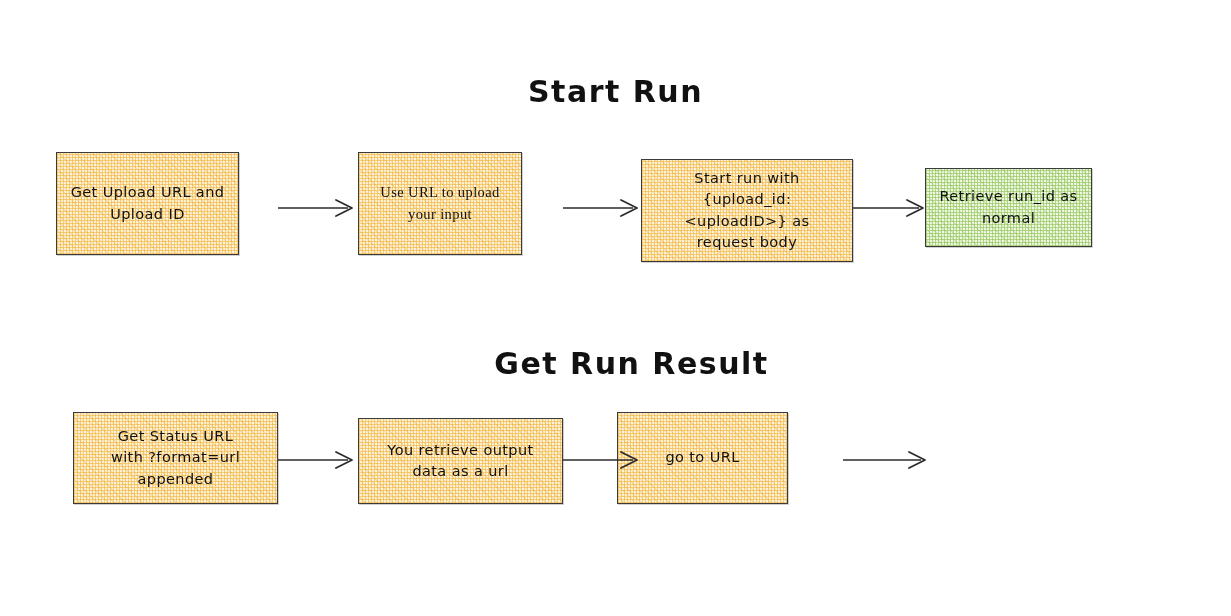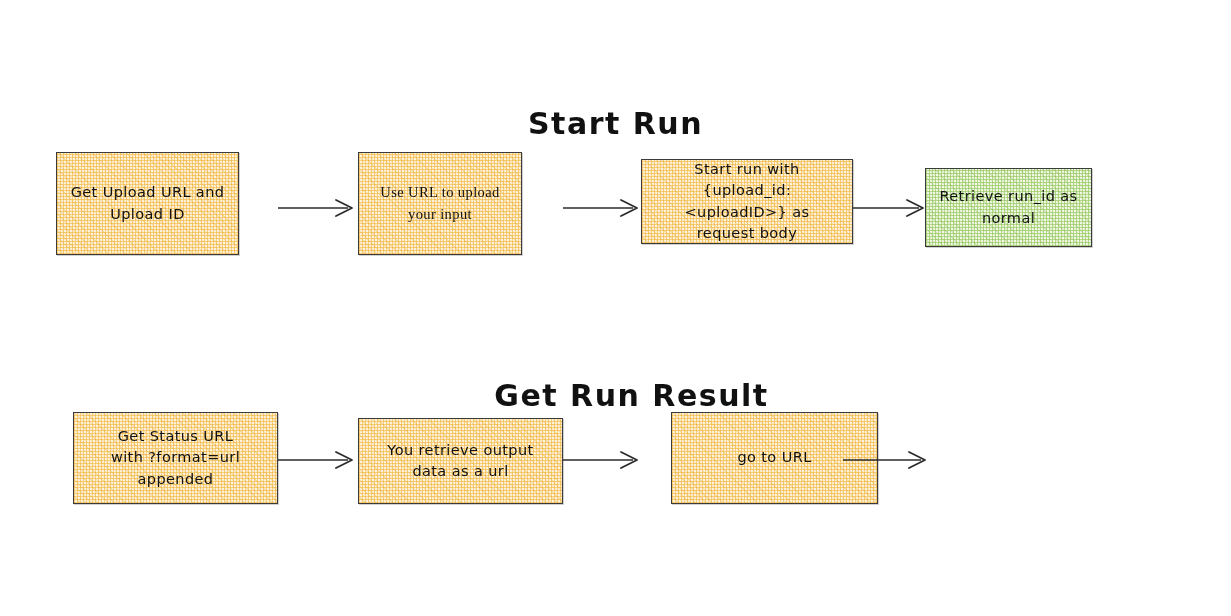--- a/index.html
+++ b/index.html
@@ -25,21 +25,20 @@
 
   
   .section-title {
     position: absolute;
     text-align: center;
     color: #111111;
     font-family: "DejaVu Sans", sans-serif;
     font-weight: 700;
     letter-spacing: 1.5px;
     white-space: nowrap;
-    margin-top: 32px;
   }
   #title-start-run {
     left: 0;
     top: 74px;
     width: 1231px;
     font-size: 30px;
   }
   #title-get-run-result {
     left: 0;
     top: 346px;
@@ -115,21 +114,21 @@
   <div class="node fill-tan" style="left:56px; top:152px; width:183px; height:103px;">
     <span class="node-text">Get Upload URL and
 Upload ID</span>
   </div>
 
   <div class="node fill-tan" style="left:358px; top:152px; width:164px; height:103px;font-family:Liberation Serif, serif;">
     <span class="node-text">Use URL to upload
 your input</span>
   </div>
 
-  <div class="node fill-tan" style="left:641px; top:159px; width:212px; height:85px;">
+  <div class="node fill-tan" style="left:641px; top:159px; width:212px; height:103px;">
     <span class="node-text">Start run with
 {upload_id:
 &lt;uploadID&gt;} as
 request body</span>
   </div>
 
   <div class="node fill-green" style="left:925px; top:168px; width:167px; height:79px;">
     <span class="node-text">Retrieve run_id as
 normal</span>
   </div>
@@ -155,21 +154,21 @@
     <span class="node-text">You retrieve output
 data as a url</span>
   </div>
 
   <div class="node fill-tan" style="left:73px; top:412px; width:205px; height:92px;">
     <span class="node-text">Get Status URL
 with ?format=url
 appended</span>
   </div>
 
-  <div class="node fill-tan" style="left:671px; top:412px; width:207px; height:92px;">
+  <div class="node fill-tan" style="left:617px; top:412px; width:171px; height:92px;">
     <span class="node-text">go to URL</span>
   </div>
 
 
   <svg class="connector" style="left:278px; top:448px;" width="82" height="24" viewBox="0 0 82 24">
     <line x1="0" y1="12" x2="70" y2="12" stroke="#2b2b2b" stroke-width="1.6"></line>
     <polyline points="58,4 74,12 58,20" fill="none" stroke="#2b2b2b" stroke-width="1.8" stroke-linecap="round" stroke-linejoin="round"></polyline>
   </svg>
 
   <svg class="connector" style="left:563px; top:448px;" width="82" height="24" viewBox="0 0 82 24">

